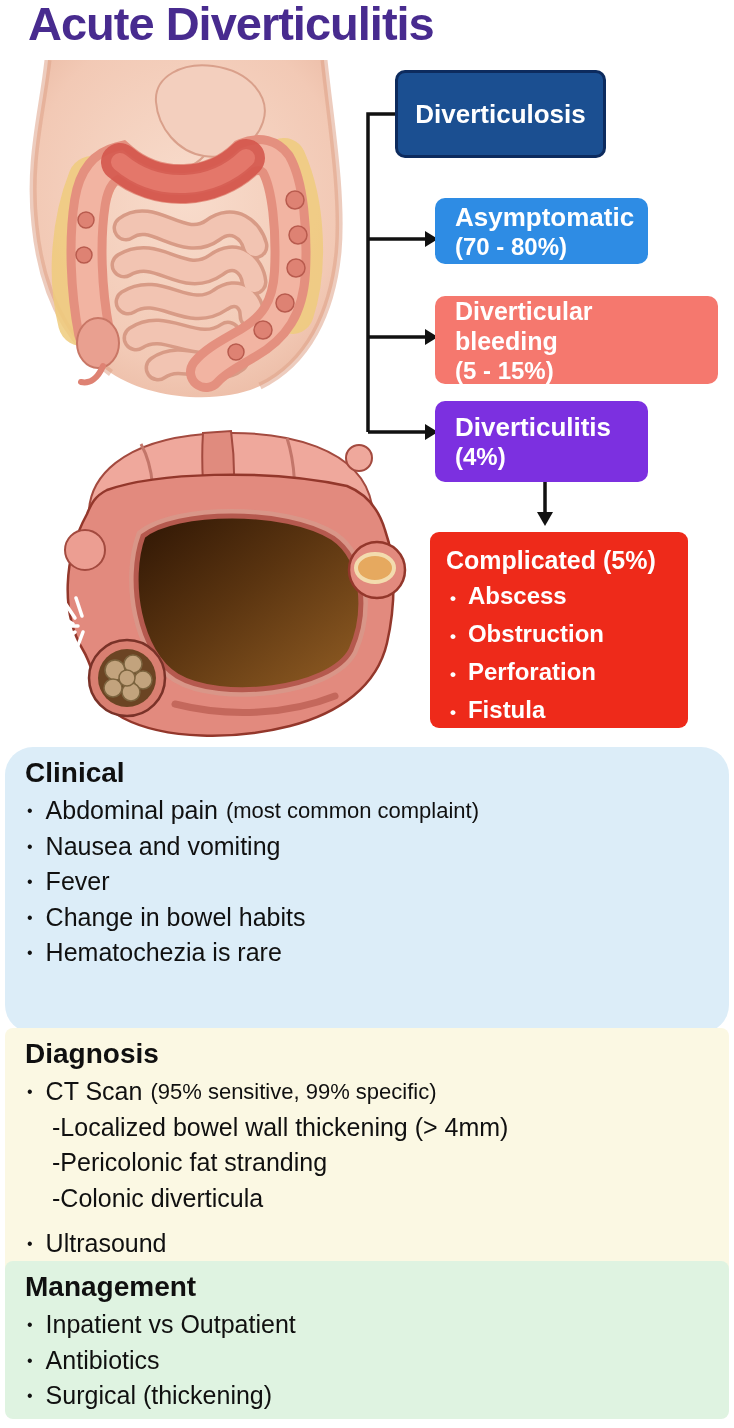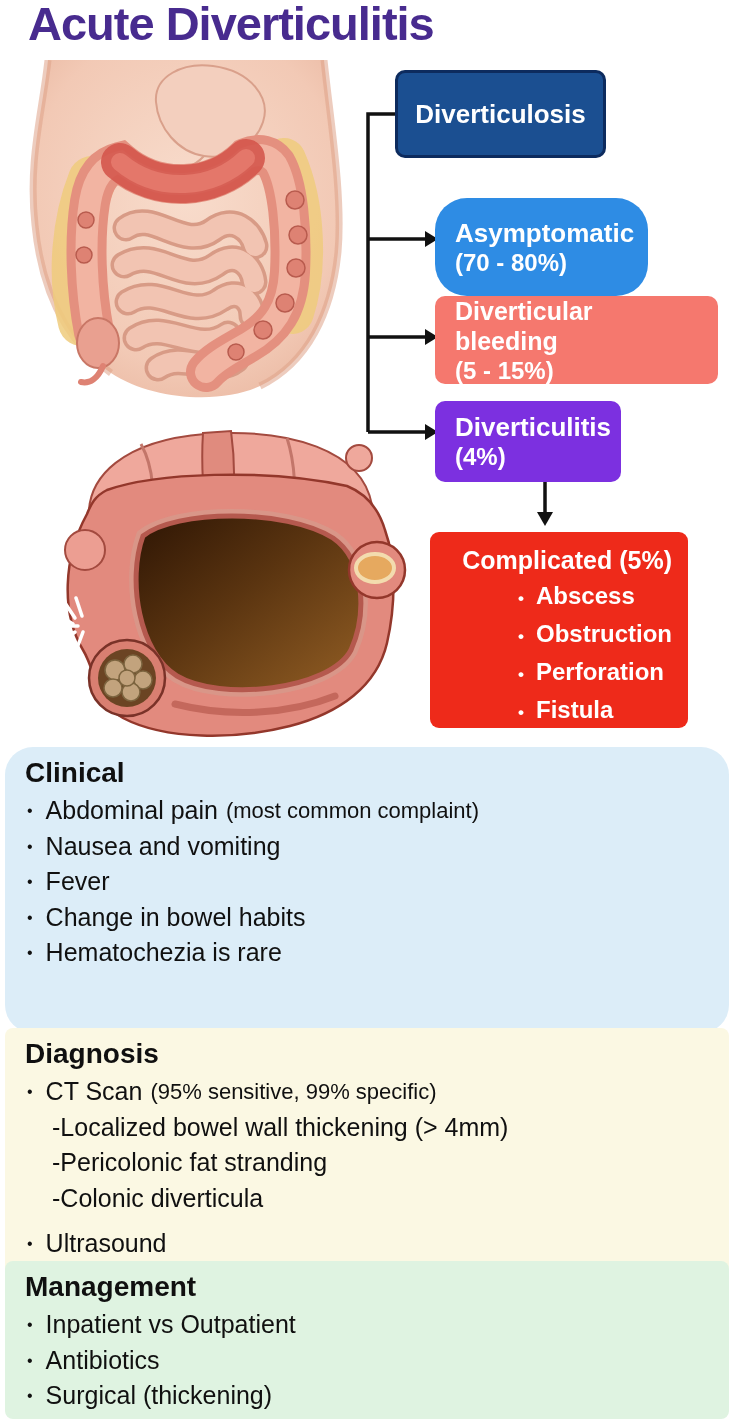--- a/index.html
+++ b/index.html
@@ -21,27 +21,27 @@
     position:absolute;border-radius:10px;color:#fff;font-weight:bold;
     display:flex;flex-direction:column;justify-content:center;
     box-sizing:border-box;padding:10px 20px;
   }
   .node .lbl{font-size:26px;line-height:30px;}
   .node .sub{font-size:24px;line-height:29px;}
   .node-diverticulosis{
     left:395px;top:70px;width:211px;height:88px;
     background:#1B4F91;border:3px solid #0D2B5E;align-items:center;
   }
-  .node-asymptomatic{left:435px;top:198px;width:213px;height:98px;background:#2E8CE4;border-radius:32px;}
+  .node-asymptomatic{left:435px;top:198px;width:213px;height:66px;background:#2E8CE4;}
   .node-bleeding{left:435px;top:296px;width:283px;height:88px;background:#F5786E;}
   .node-bleeding .lbl{font-size:25px;}
-  .node-diverticulitis{left:435px;top:401px;width:186px;height:81px;background:#7C30E0;}
+  .node-diverticulitis{left:435px;top:401px;width:213px;height:81px;background:#7C30E0;}
   .node-complicated{
     left:430px;top:532px;width:258px;height:196px;background:#EE2A1A;
-    border-radius:9px;justify-content:flex-start;padding:12px 16px;align-items:flex-end;
+    border-radius:9px;justify-content:flex-start;padding:12px 16px;
   }
   .node-complicated .ctitle{font-size:25px;line-height:32px;}
   .clist{list-style:none;margin:2px 0 0 0;padding:0;}
   .clist li{font-size:24px;line-height:35px;display:flex;align-items:baseline;}
   .clist li::before{content:"•";font-size:17px;margin:0 12px 0 4px;}
   
   .connectors{position:absolute;left:355px;top:105px;}
   
   .panel{
     position:absolute;left:5px;width:724px;box-sizing:border-box;

